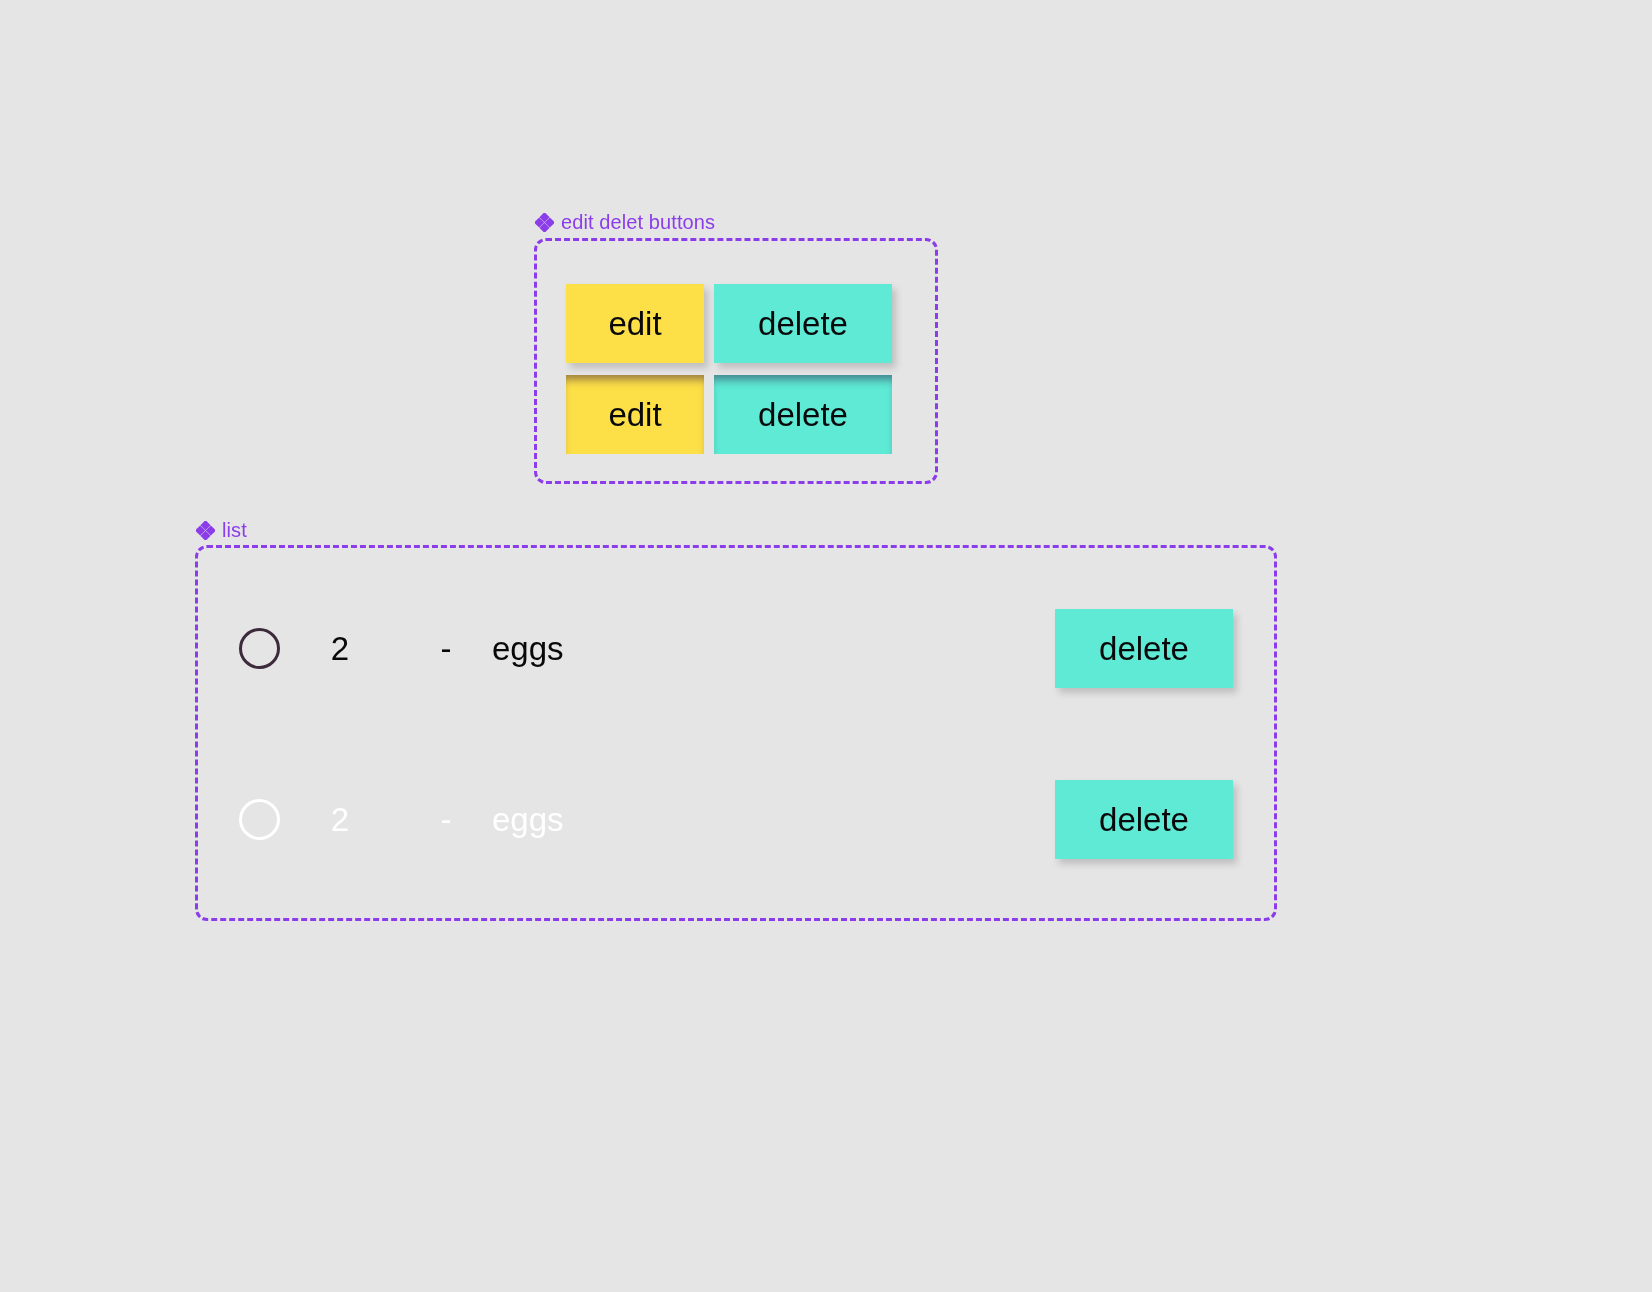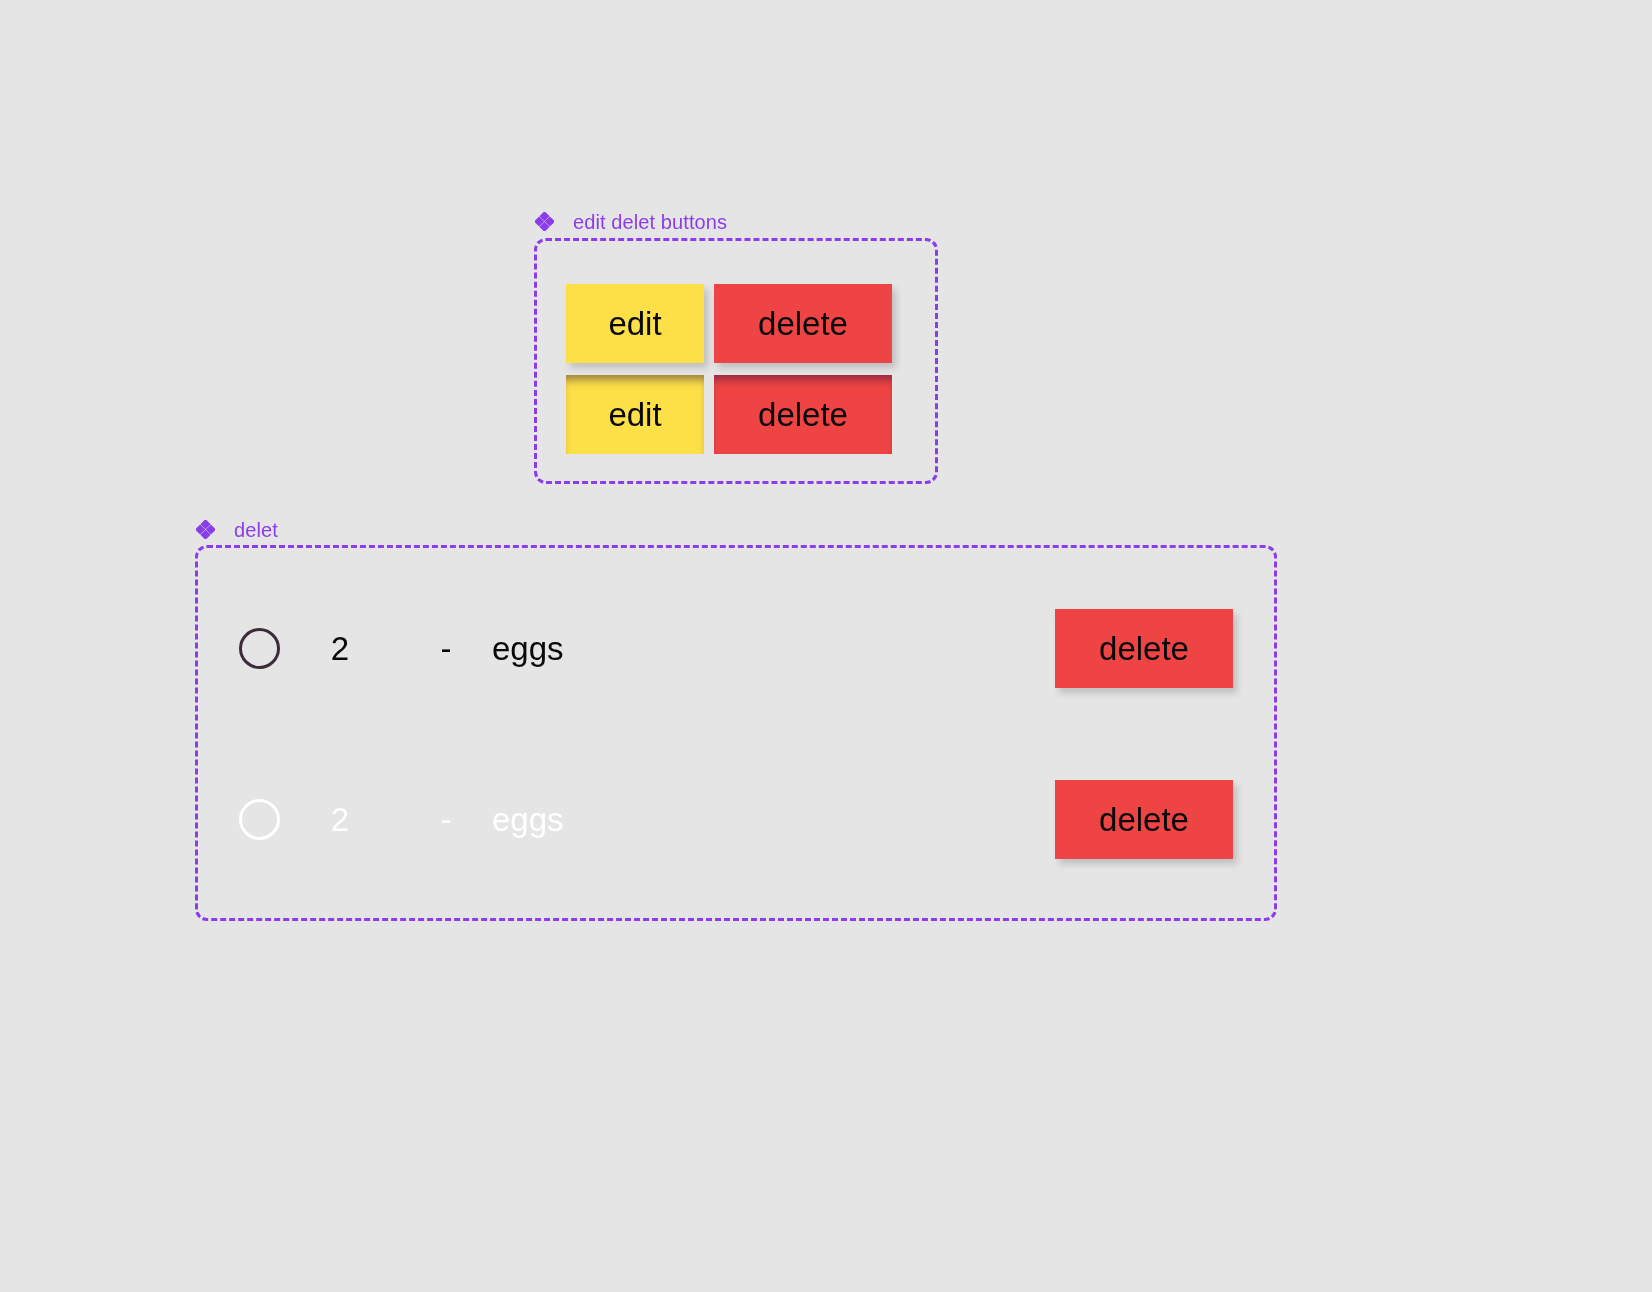--- a/index.html
+++ b/index.html
@@ -26,22 +26,22 @@
   .frame {
     position: absolute;
     box-sizing: border-box;
     border: 3px dashed #8b3dea;
     border-radius: 12px;
     background: transparent;
   }
   .frame-label {
     position: absolute;
     display: flex;
-    align-items: flex-start;
-    gap: 19px;
+    align-items: flex-end;
+    gap: 7px;
     color: #8b3dea;
     font-size: 20px;
     line-height: 1;
     white-space: nowrap;
     letter-spacing: 0.1px;
   }
   .frame-label-text {
     color: #8b3dea;
   }
   .component-icon {
@@ -64,21 +64,21 @@
     cursor: pointer;
     display: flex;
     align-items: center;
     justify-content: center;
     line-height: 1;
   }
   .btn-edit {
     background: #fde047;
   }
   .btn-delete {
-    background: #ef4444;
+    background: #5eead4;
   }
   
   .btn-raised {
     box-shadow: 4px 5px 7px rgba(0, 0, 0, 0.17);
   }
   
   .btn-pressed {
     box-shadow: inset 0 9px 9px -4px rgba(40, 10, 60, 0.45);
   }
 
@@ -196,21 +196,21 @@
     <span class="component-icon">
       <svg viewBox="0 0 20 20" width="19" height="19" aria-hidden="true">
         <g fill="#8b3dea">
           <rect x="6.2" y="0.6" width="7.6" height="7.6" transform="rotate(45 10 4.4)"></rect>
           <rect x="6.2" y="11.8" width="7.6" height="7.6" transform="rotate(45 10 15.6)"></rect>
           <rect x="0.6" y="6.2" width="7.6" height="7.6" transform="rotate(45 4.4 10)"></rect>
           <rect x="11.8" y="6.2" width="7.6" height="7.6" transform="rotate(45 15.6 10)"></rect>
         </g>
       </svg>
     </span>
-    <span class="frame-label-text">delet</span>
+    <span class="frame-label-text">list</span>
   </div>
 
   <div class="frame" id="frame-list"></div>
 
   <div class="list-row" id="list-row-1">
     <span class="row-checkbox"></span>
     <span class="row-qty">2</span>
     <span class="row-dash">-</span>
     <span class="row-name">eggs</span>
     <span class="row-spacer"></span>

